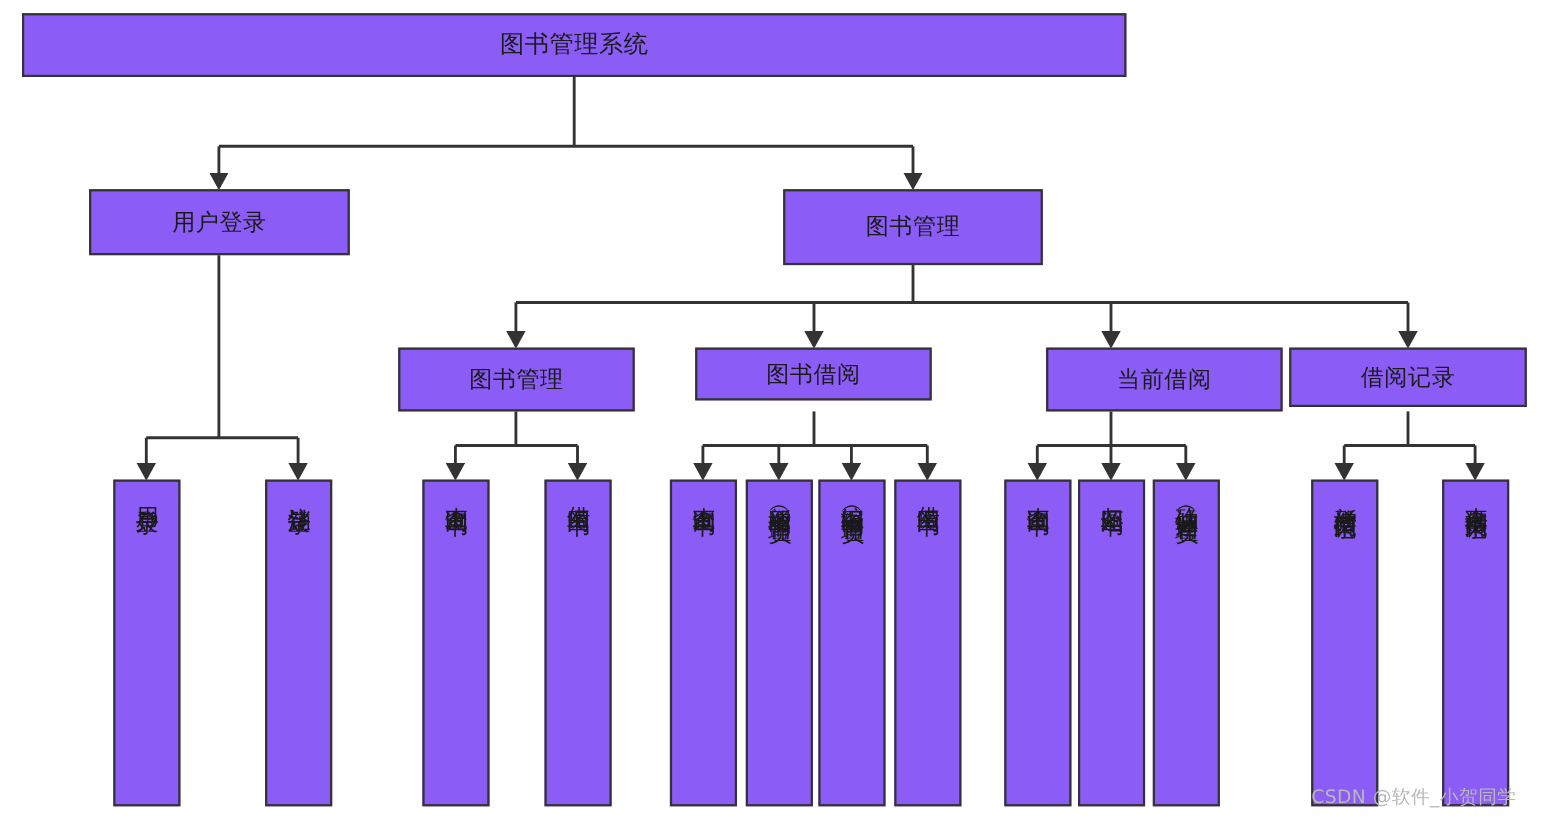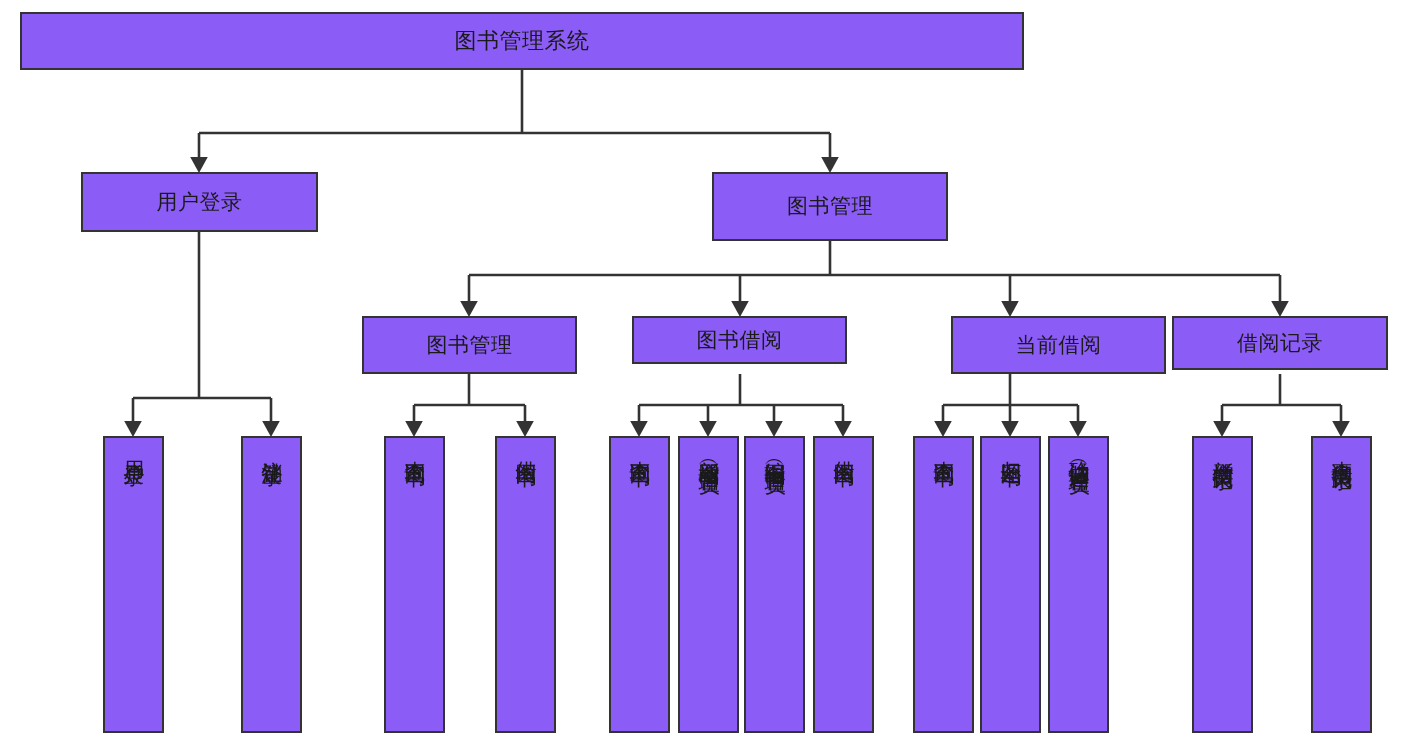--- a/index.html
+++ b/index.html
@@ -187,14 +187,15 @@
     <span class="node-label">确认归还（管理员）</span>
   </div>
 
   <div class="node v-node" style="left:1192px; top:436px; width:61px; height:297px;">
     <span class="node-label">新增借阅记录</span>
   </div>
   <div class="node v-node" style="left:1311px; top:436px; width:61px; height:297px;">
     <span class="node-label">查询借阅记录</span>
   </div>
 
+  <div class="watermark" style="left:1192px; top:713px;">CSDN @软件_小贺同学</div>
 
 </div>
 
 </body></html>

